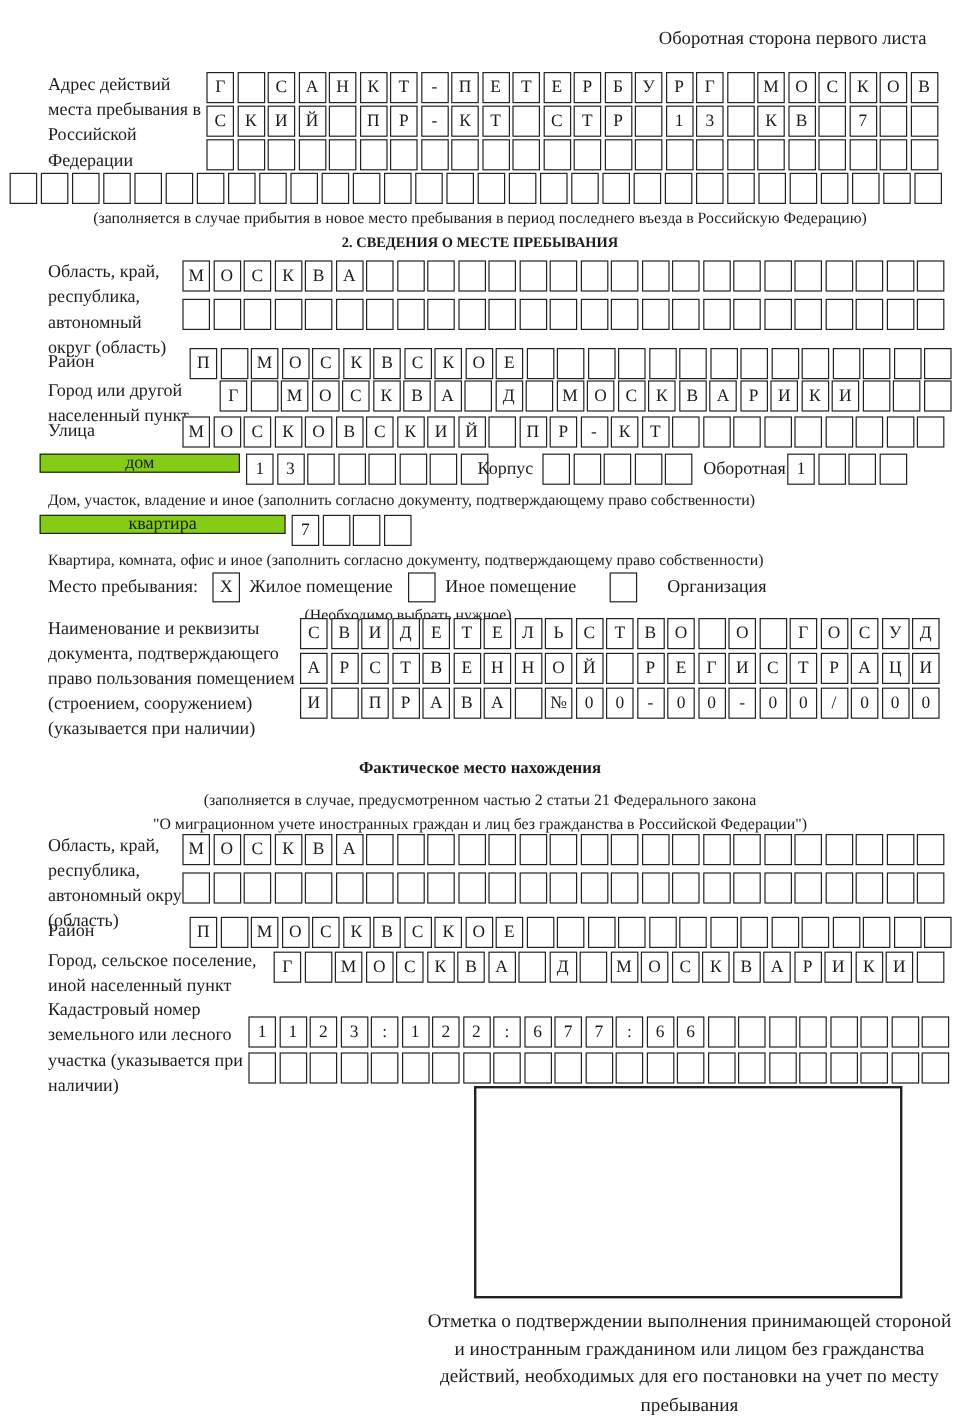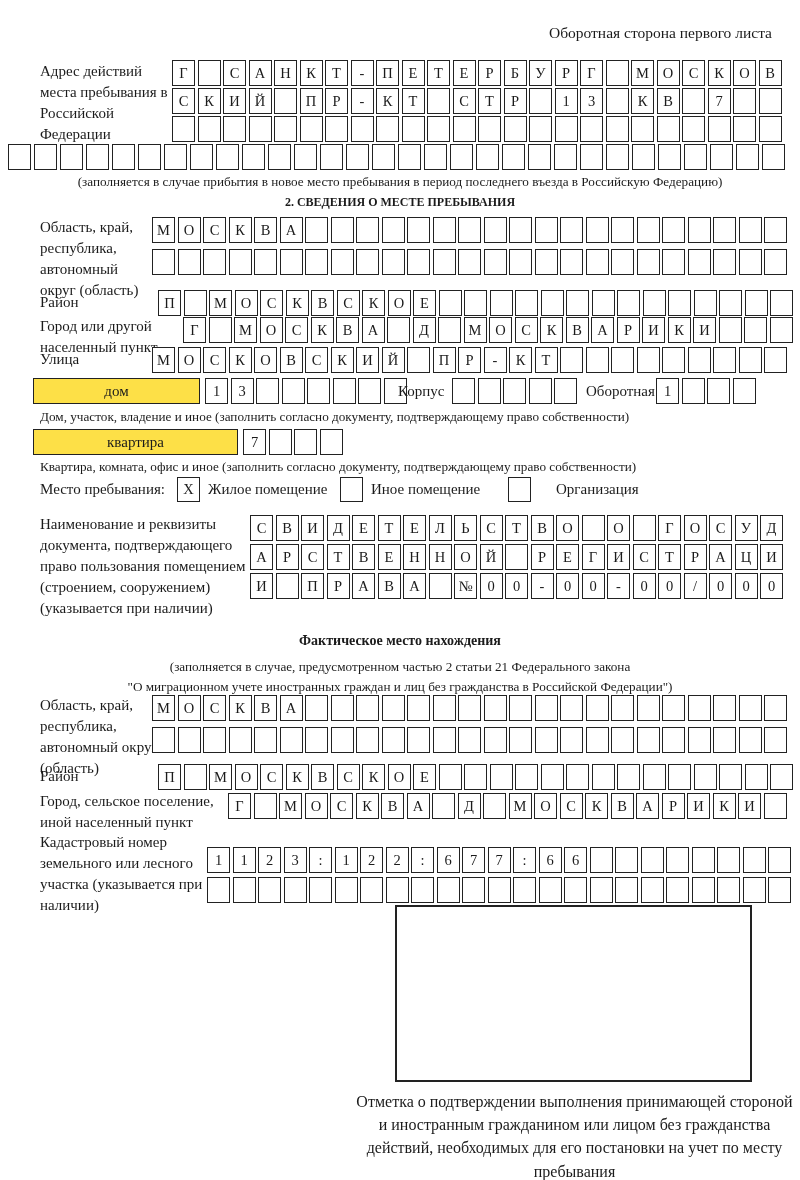--- a/index.html
+++ b/index.html
@@ -13,22 +13,22 @@
   .ctr{text-align:center;width:100%;left:0;}
   .bold{font-weight:bold;}
   .cellrow{position:absolute;display:flex;gap:2.5px;}
   .cellrow.g3{gap:3px;}
   .cell{
     width:23px;height:26px;box-sizing:border-box;border:1.6px solid #222;
     display:flex;align-items:center;justify-content:center;
     font-size:14.5px;font-family:"Liberation Serif","DejaVu Serif",serif;flex:0 0 auto;background:#fff;
   }
   .wbox{
-    position:absolute;box-sizing:border-box;border:1.6px solid #222;height:26px;
-    display:flex;align-items:center;justify-content:center;font-size:15px;background:#fde047;
+    position:absolute;box-sizing:border-box;border:1.6px solid #222;height:16px;
+    display:flex;align-items:center;justify-content:center;font-size:15px;background:#84cc16;
   }
   .chk{
     position:absolute;box-sizing:border-box;border:1.6px solid #222;width:23px;height:25px;
     display:flex;align-items:center;justify-content:center;font-size:14.5px;background:#fff;
   }
   .stamp{position:absolute;box-sizing:border-box;border:2px solid #222;background:#fff;}
 </style>
 </head>
 <body>
 
@@ -330,20 +330,21 @@
     </div>
   <div class="abs small" style="left:40px;top:457px;">Квартира, комната, офис и иное (заполнить согласно документу, подтверждающему право собственности)</div>
 
   <div class="abs lbl" style="left:40px;top:479px;">Место пребывания:</div>
   <div class="chk" style="left:177px;top:477px;">X</div>
   <div class="abs lbl" style="left:208px;top:479px;">Жилое помещение</div>
   <div class="chk" style="left:340px;top:477px;"></div>
   <div class="abs lbl" style="left:371px;top:479px;">Иное помещение</div>
   <div class="chk" style="left:508px;top:477px;"></div>
   <div class="abs lbl" style="left:556px;top:479px;">Организация</div>
+  <div class="abs small" style="left:160px;top:503px;width:360px;text-align:center;">(Необходимо выбрать нужное)</div>
 
   <div class="abs lbl" style="left:40px;top:514px;width:208px;">Наименование и реквизиты документа, подтверждающего право пользования помещением (строением, сооружением) (указывается при наличии)</div>
   <div class="cellrow" style="left:250px;top:515px;">
       <div class="cell">С</div>
       <div class="cell">В</div>
       <div class="cell">И</div>
       <div class="cell">Д</div>
       <div class="cell">Е</div>
       <div class="cell">Т</div>
       <div class="cell">Е</div>

